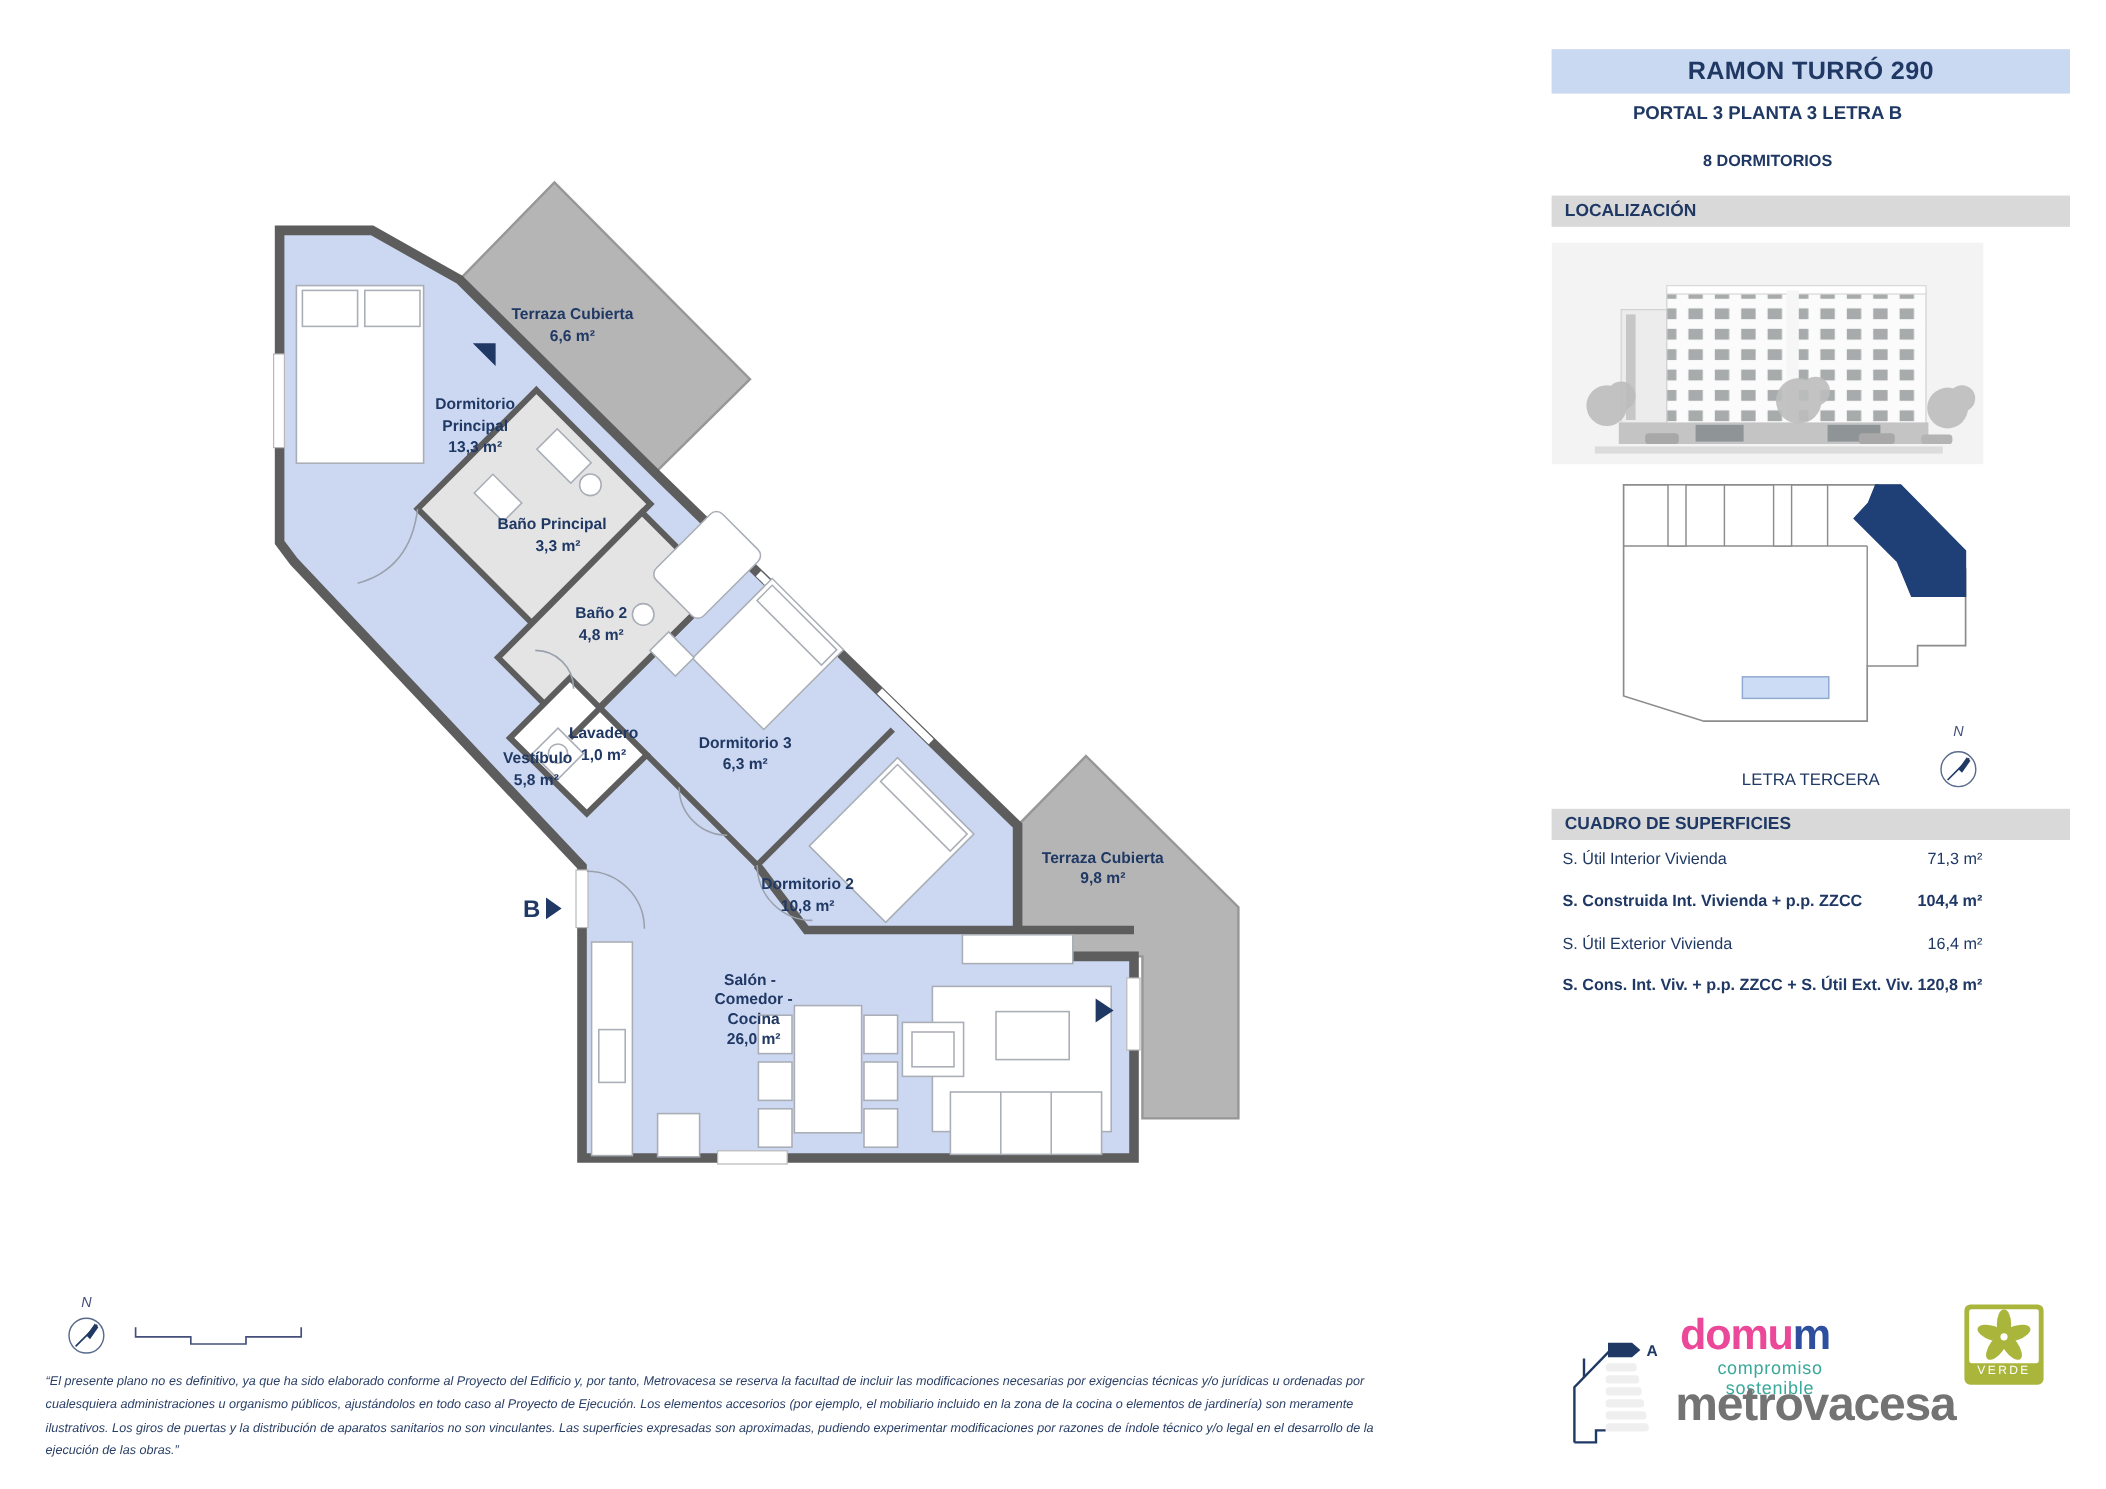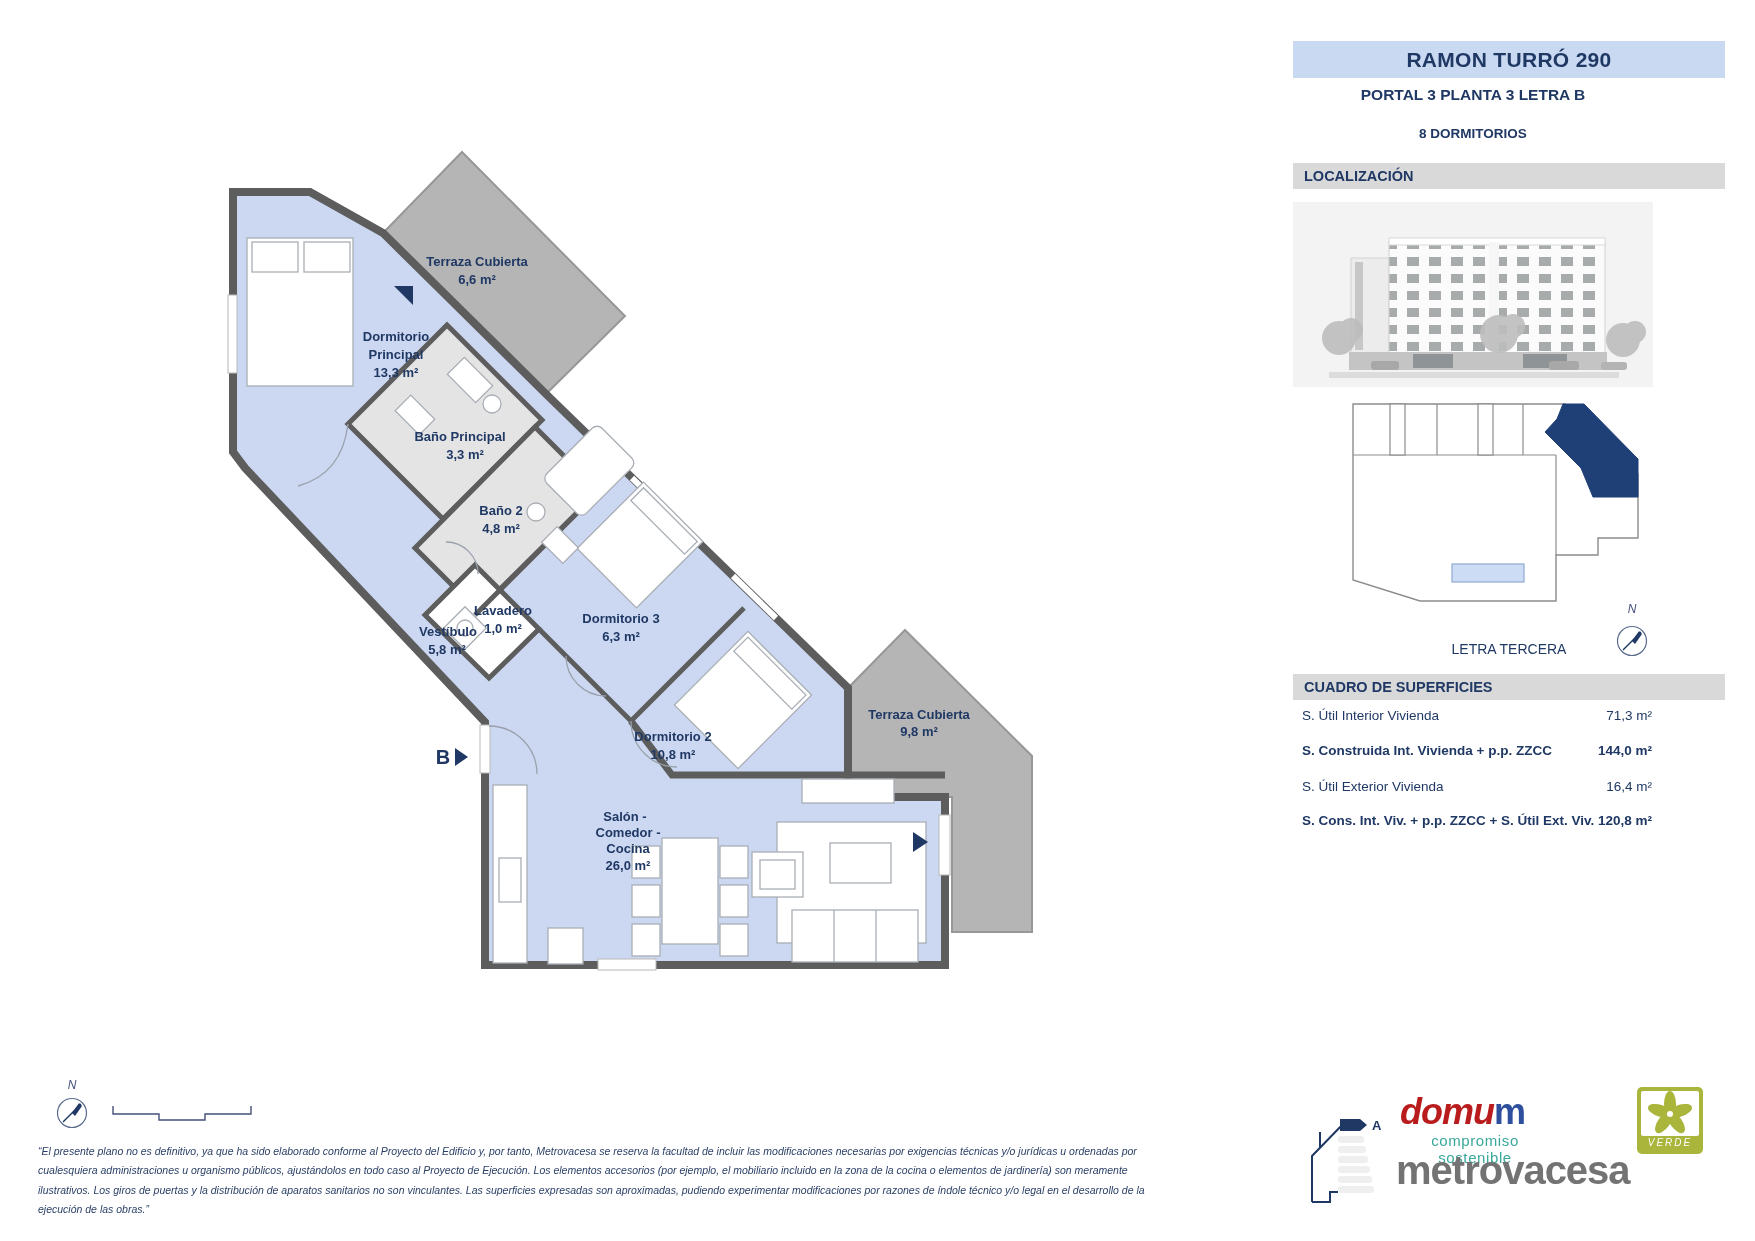--- a/index.html
+++ b/index.html
@@ -14,27 +14,27 @@
   .hdr-sub{position:absolute;left:1293px;width:360px;text-align:center;font-weight:bold;font-size:15.5px;}
   .hdr-dorm{position:absolute;left:1293px;width:360px;text-align:center;font-weight:600;font-size:13.5px;}
   .srow{position:absolute;left:1302px;width:350px;display:flex;justify-content:space-between;
         font-size:13.5px;}
   .srow .val{text-align:right;}
   .srow.bold{font-weight:bold;}
   .planta{position:absolute;left:1399px;top:641px;width:220px;text-align:center;font-size:14px;}
   .disclaimer{position:absolute;left:38px;top:1142px;width:1127px;font-size:10.5px;line-height:1.85;
               font-style:italic;color:#2a3f66;}
   .domum-line{font-weight:bold;font-size:36px;letter-spacing:-1px;line-height:1;}
-  .domum-teal{color:#b91c1c;font-style:italic;}
+  .domum-teal{color:#ec4899;}
   .domum-navy{color:#2d4f9e;}
   .domum-tag{color:#3aa89b;font-size:15px;letter-spacing:.6px;margin-top:2px;text-align:center;width:150px;}
   .metrov{position:absolute;left:1396px;top:1150px;font-weight:bold;font-size:40px;color:#737373;
           letter-spacing:-1px;line-height:1;}
   .verde-badge{position:absolute;left:1637px;top:1087px;width:66px;height:67px;background:#a9b53b;
-               border-radius:5px;font-style:italic;}
+               border-radius:5px;}
   .verde-inner{position:absolute;left:4px;top:4px;width:58px;height:45px;background:#ffffff;border-radius:2px;}
   .verde-text{position:absolute;left:0;top:50px;width:66px;text-align:center;color:#ffffff;
               font-size:10px;letter-spacing:2px;}
   svg text{font-family:"Liberation Sans",sans-serif;}
   .roomlabel{font-size:13px;font-weight:bold;fill:#1f3864;text-anchor:middle;}
   .blabel{font-size:20px;font-weight:bold;fill:#1f3864;text-anchor:middle;}
   .nlabel{font-size:12px;font-style:italic;fill:#44507a;text-anchor:middle;}
 </style>
 </head>
 <body>
@@ -240,21 +240,21 @@
     <polygon points="20,41 27,31 30,34 23,44" fill="#1f3864"></polygon>
   </svg>
 
   <div class="banner banner-gray" style="top:674px">CUADRO DE SUPERFICIES</div>
   <div class="srow" style="top:708px">
     <span>S. Útil Interior Vivienda</span>
     <span class="val">71,3 m²</span>
   </div>
   <div class="srow bold" style="top:743px">
     <span>S. Construida Int. Vivienda + p.p. ZZCC</span>
-    <span class="val">144,0 m²</span>
+    <span class="val">104,4 m²</span>
   </div>
   <div class="srow" style="top:779px">
     <span>S. Útil Exterior Vivienda</span>
     <span class="val">16,4 m²</span>
   </div>
   <div class="srow bold" style="top:813px">
     <span>S. Cons. Int. Viv. + p.p. ZZCC + S. Útil Ext. Viv.</span>
     <span class="val">120,8 m²</span>
   </div>
 

